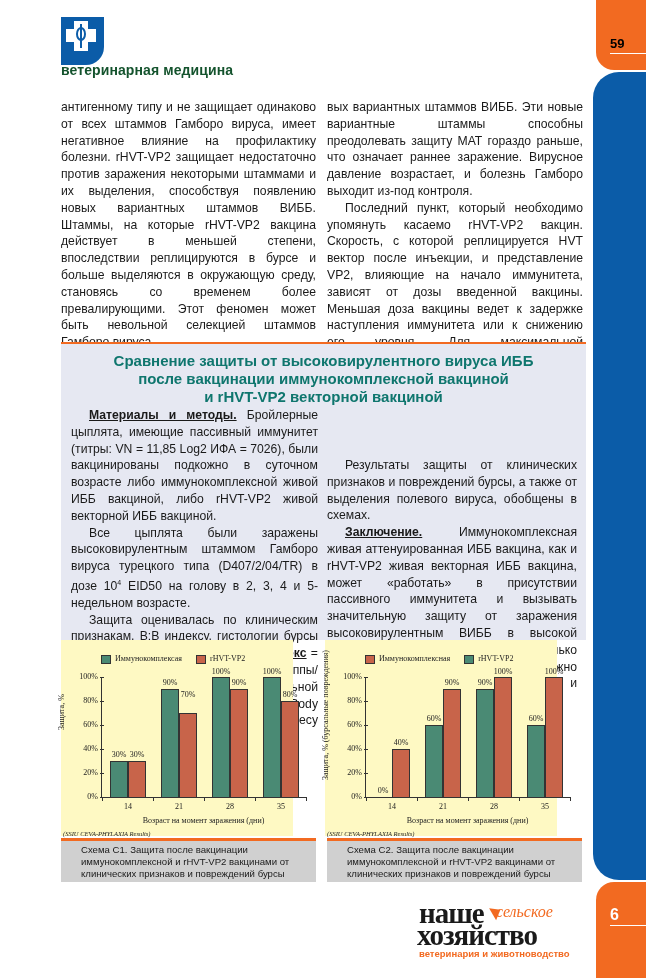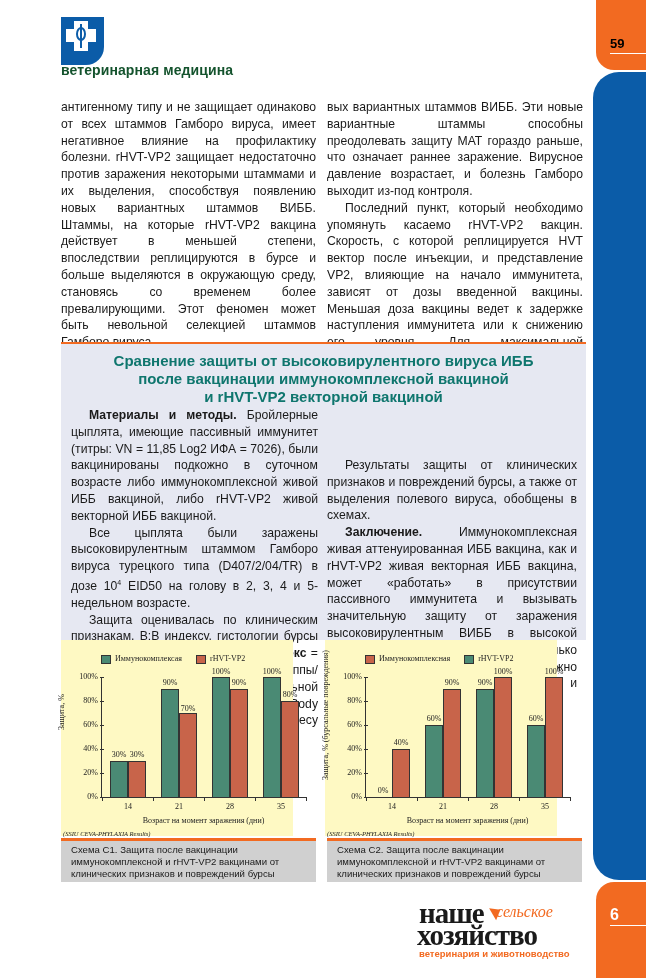--- a/index.html
+++ b/index.html
@@ -32,40 +32,40 @@
   .col-r { left: 327px; top: 99px; width: 256px; }
   .end-mark { display: inline-block; width: 7px; height: 7px; background: #f26a21; float: right; margin-top: 5px; }
 
   
   .box { position: absolute; left: 61px; top: 342px; width: 525px; height: 298px; background: #e6e8f2; border-top: 2px solid #f26a21; }
   .box-title { position: absolute; left: 0; right: 0; top: 8px; text-align: center; color: #0f766e; font-weight: bold; font-size: 15px; line-height: 18px; }
   .bcol { position: absolute; font-size: 12.2px; line-height: 16.8px; color: #1a1a1a; text-align: justify; }
   .bcol-l { left: 10px; top: 63px; width: 247px; }
   .bcol-r { left: 266px; top: 63px; width: 250px; }
   .ind { text-indent: 18px; }
-  b { font-weight: bold; }
+  b { font-weight: bold; text-decoration: underline; }
 
   
   .chart-area { position: absolute; top: 640px; width: 232px; height: 196px; background: #fef9c3; font-family: Liberation Serif, serif; }
   .c1 { left: 61px; }
   .c2 { left: 325px; }
   .legend { position: absolute; top: 14px; left: 40px; font-size: 8px; color: #222; display: flex; gap: 14px; align-items: center; white-space: nowrap; }
   .legend .sw { display: inline-block; width: 10px; height: 9px; border: 1px solid #333; margin-right: 4px; vertical-align: middle; }
   .plot { position: absolute; left: 40px; top: 38px; width: 205px; height: 120px; border-left: 1px solid #333; border-bottom: 1px solid #333; }
   .ytick { position: absolute; left: -28px; width: 24px; text-align: right; font-size: 8px; color: #222; line-height: 8px; }
   .ytick::after { content: ""; position: absolute; right: -6px; top: 4px; width: 4px; height: 1px; background: #333; }
   .xtick { position: absolute; bottom: -14px; width: 30px; text-align: center; font-size: 8px; color: #222; }
   .xmark { position: absolute; bottom: -4px; width: 1px; height: 4px; background: #333; }
   .bar { position: absolute; bottom: 0; width: 18px; border: 1px solid #333; border-bottom: none; }
   .bar-val { position: absolute; width: 30px; text-align: center; font-size: 8px; color: #222; }
   .ylabel { position: absolute; left: -4px; top: 90px; transform: rotate(-90deg); transform-origin: left top; font-size: 8px; color: #222; white-space: nowrap; }
   .xlabel { position: absolute; left: 40px; width: 205px; top: 176px; text-align: center; font-size: 8px; color: #222; }
   .source { position: absolute; left: 2px; top: 190px; font-size: 6.5px; color: #222; font-style: italic; }
 
-  .caption { position: absolute; top: 838px; width: 255px; height: 44px; background: #d0d0d0; border-top: 3px solid #f26a21; font-size: 9.6px; line-height: 12px; padding: 3px 10px; color: #1a1a1a; }
+  .caption { position: absolute; top: 838px; width: 255px; height: 44px; background: #d0d0d0; border-top: 3px solid #f26a21; font-size: 9.6px; line-height: 12px; padding: 3px 20px; color: #1a1a1a; }
   .cap1 { left: 61px; }
   .cap2 { left: 327px; }
 
   
   .mag { position: absolute; left: 413px; top: 900px; width: 170px; height: 70px; }
   .mag .w1 { position: absolute; left: 6px; top: 0; font-family: "Liberation Serif", serif; font-size: 29px; font-weight: bold; color: #1a1a1a; letter-spacing: -1px; line-height: 26px; }
   .mag .w2 { position: absolute; left: 4px; top: 22px; font-family: "Liberation Serif", serif; font-size: 29px; font-weight: bold; color: #1a1a1a; letter-spacing: -1px; line-height: 26px; }
   .mag .w3 { position: absolute; left: 83px; top: 4px; font-family: "Liberation Serif", serif; font-style: italic; font-size: 16px; color: #f26a21; line-height: 16px; }
   .mag .w4 { position: absolute; left: 6px; top: 48px; font-size: 9.5px; font-weight: bold; color: #f26a21; white-space: nowrap; }
   .mag .arrow { position: absolute; left: 79px; top: 5px; width: 0; height: 0; border-top: 7px solid transparent; border-bottom: 7px solid transparent; border-left: 9px solid #f26a21; transform: rotate(-30deg); }
@@ -133,21 +133,21 @@
     <div class="ytick" style="bottom:116px">100%</div>
 
     <div class="bar" style="left:8px;height:36px;background:#4a8a74"></div>
     <div class="bar" style="left:26px;height:36px;background:#c8644a"></div>
     <div class="bar-val" style="left:2px;bottom:38px">30%</div>
     <div class="bar-val" style="left:20px;bottom:38px">30%</div>
 
     <div class="bar" style="left:59px;height:108px;background:#4a8a74"></div>
     <div class="bar" style="left:77px;height:84px;background:#c8644a"></div>
     <div class="bar-val" style="left:53px;bottom:110px">90%</div>
-    <div class="bar-val" style="left:71px;bottom:84px">70%</div>
+    <div class="bar-val" style="left:71px;bottom:98px">70%</div>
 
     <div class="bar" style="left:110px;height:120px;background:#4a8a74"></div>
     <div class="bar" style="left:128px;height:108px;background:#c8644a"></div>
     <div class="bar-val" style="left:104px;bottom:121px">100%</div>
     <div class="bar-val" style="left:122px;bottom:110px">90%</div>
 
     <div class="bar" style="left:161px;height:120px;background:#4a8a74"></div>
     <div class="bar" style="left:179px;height:96px;background:#c8644a"></div>
     <div class="bar-val" style="left:155px;bottom:121px">100%</div>
     <div class="bar-val" style="left:173px;bottom:98px">80%</div>

